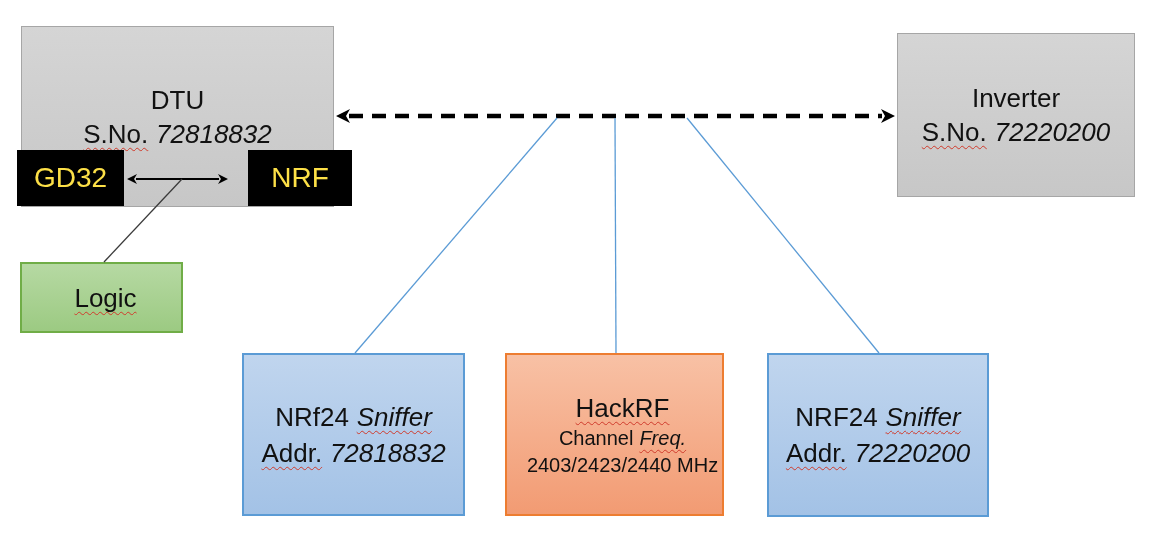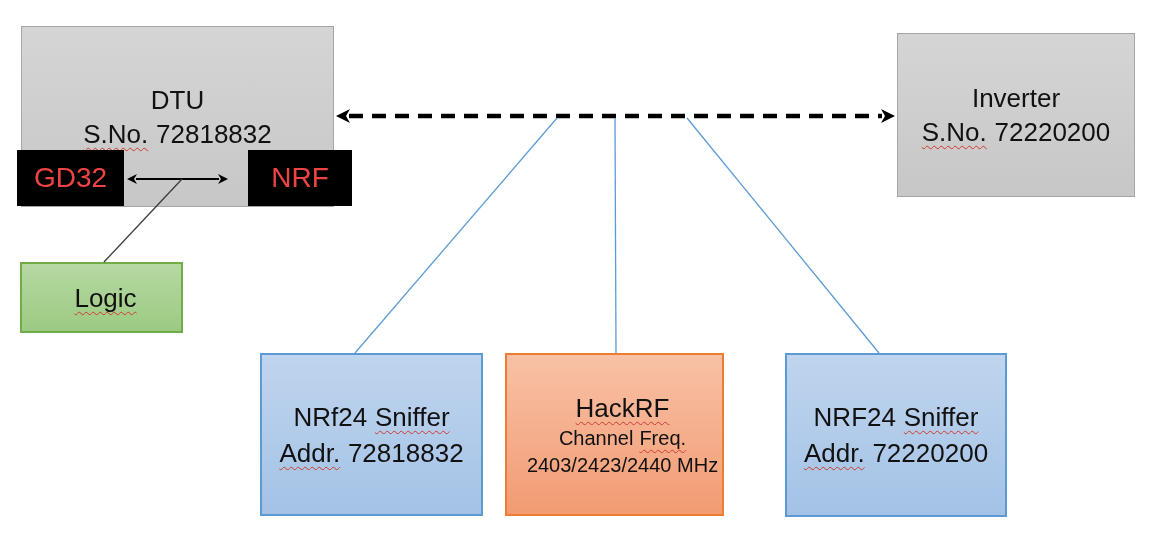--- a/index.html
+++ b/index.html
@@ -24,47 +24,47 @@
     justify-content: center;
     text-align: center;
     box-sizing: border-box;
   }
   .gray {
     background: linear-gradient(180deg, #d5d5d5 0%, #c7c7c7 100%);
     border: 1px solid #a6a6a6;
   }
   .blackbox {
     background: #000000;
-    color: #ef4444;
+    color: #fde047;
   }
   .green {
     background: linear-gradient(180deg, #b6d9a3 0%, #9cca82 100%);
     border: 2px solid #70ad47;
     padding-left: 8px;
   }
   .blue {
     background: linear-gradient(180deg, #c0d5ee 0%, #a3c2e6 100%);
     border: 2px solid #5b9bd5;
   }
   .orange {
     background: linear-gradient(180deg, #f8c1a5 0%, #f29b73 100%);
     border: 2px solid #ed7d31;
     padding-left: 16px;
   }
   .t26 { font-size: 26px; line-height: 34px; }
   .t28 { font-size: 28px; line-height: 34px; }
   .t20 { font-size: 20px; line-height: 27px; }
-  .bluebox-text { font-size: 26px; line-height: 36px; margin-left: 18px; }
+  .bluebox-text { font-size: 26px; line-height: 36px; }
   .wavy {
     text-decoration: underline wavy #d03a2b;
     text-decoration-thickness: 1px;
     text-underline-offset: 4px;
     text-decoration-skip-ink: none;
   }
-  .gap { margin-left: 0.30em; }
+  .gap { margin-left: 0.30em; font-style: italic; }
   #connector-layer {
     position: absolute;
     left: 0; top: 0;
     width: 1157px; height: 543px;
     pointer-events: none;
     z-index: 5;
   }
   
   #dtu-box       { left: 21px;  top: 26px;  width: 313px; height: 181px; }
   #gd32-box      { left: 17px;  top: 150px; width: 107px; height: 56px;  z-index: 3; }

